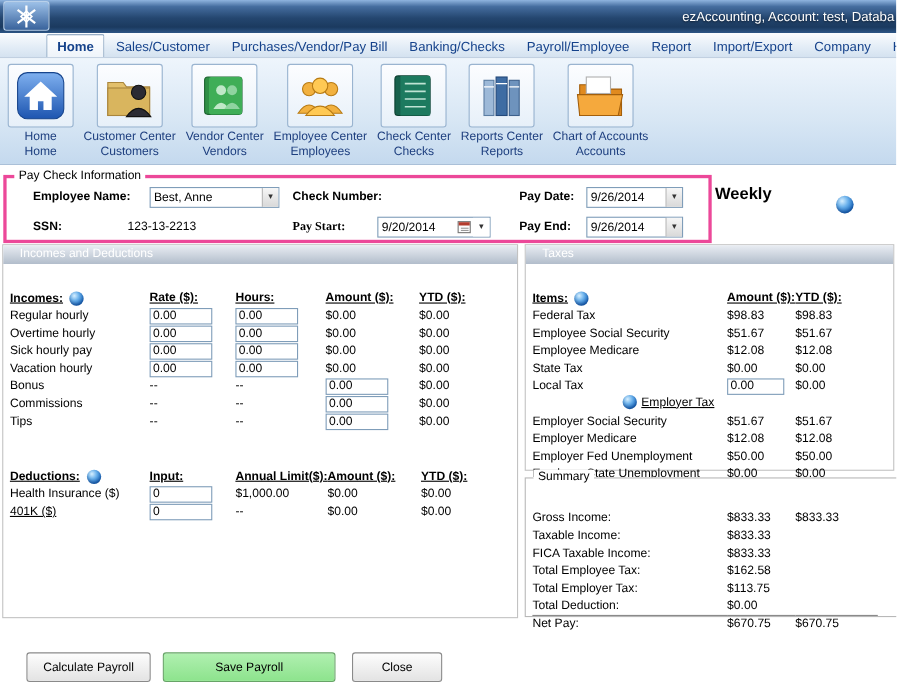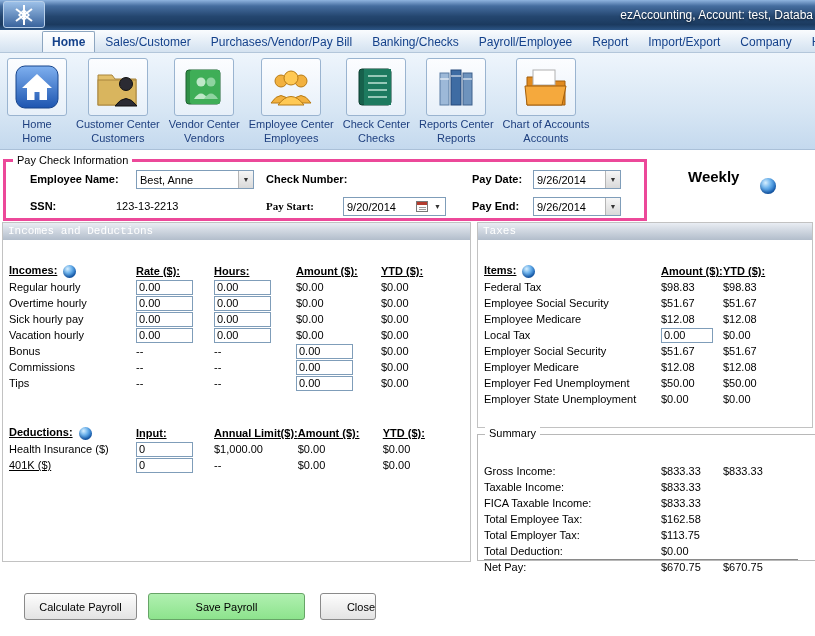--- a/index.html
+++ b/index.html
@@ -54,21 +54,21 @@
 
   .globe { display:inline-block; width:15px; height:15px; border-radius:50%; vertical-align:middle;
     background:radial-gradient(circle at 35% 30%, #d6efff 0%, #6cb2ec 35%, #1f6fc4 70%, #0c4a94 100%);
     box-shadow:inset 0 -2px 3px rgba(0,0,40,.25); }
   .globe.sm { width:13px; height:13px; margin-left:6px; }
   .globe.lg { width:16px; height:16px; }
 
   
   .panel { position:absolute; border:1px solid #c2c2c2; background:#fff; }
   .panel-bar { height:17px; background:linear-gradient(#e9edf3,#b2bdcb); color:#fff; font-size:11px;
-    line-height:17px; padding-left:5px;font-family:Liberation Mono, monospace; }
+    line-height:17px; padding-left:15px; }
   #panel-incomes { top:222px; left:2px; width:469px; height:340px; }
   #panel-taxes   { top:222px; left:477px; width:336px; height:206px; }
   #panel-summary { top:434px; left:477px; width:392px; height:127px; border-color:#b8b8b8; }
 
   table.grid { position:absolute; border-collapse:collapse; table-layout:fixed;margin-top:18px; }
   table.grid td { height:16px; font-size:11px; white-space:nowrap; padding:0; vertical-align:middle; }
   .hdr { font-weight:bold; text-decoration:underline; }
   .u { text-decoration:underline; }
   .tin { width:57px; height:15px; border:1px solid #7f9db9; padding:0 2px;
     font:11px "Liberation Sans",sans-serif; background:#fff; }
@@ -79,21 +79,21 @@
   #sum-table { left:6px; top:10px; }
   .emp-tax-wrap { display:inline-flex; align-items:center; gap:4px; margin-left:82px; }
   .emp-tax-wrap .globe { margin-left:0; }
   tr.sep td { border-top:1px solid #8a8a8a; }
 
   
   .btn { position:absolute; height:27px; border:1px solid #8a8a8a; border-radius:3px;
     background:linear-gradient(#fdfdfd,#e3e3e3); font:11px "Liberation Sans",sans-serif; color:#000; }
   #btn-calc  { top:593px; left:24px;  width:113px; }
   #btn-save  { top:593px; left:148px; width:157px; background:linear-gradient(#b0f0b0,#8de38d); border-color:#67a467; }
-  #btn-close { top:593px; left:320px; width:56px;text-align:right; }
+  #btn-close { top:593px; left:320px; width:82px; }
 </style>
 </head>
 <body>
 
 <div id="app">
 
   <div class="titlebar">
     <div class="app-icon">
       <svg width="22" height="22" viewBox="0 0 22 22">
         <g stroke="#ffffff" stroke-width="2">
@@ -236,21 +236,21 @@
 
     <span class="lbl b" style="left:260px; top:11px;">Check Number:</span>
     <input class="ghost-input" style="left: 352px; top: 8px; width: 95px;" value="">
 
     <span class="lbl b" style="left:466px; top:11px;">Pay Date:</span>
     <div class="combo" style="left:527px; top:8px; width:88px;">
       <span class="combo-text">9/26/2014</span>
       <span class="combo-btn">▼</span>
     </div>
 
-    <span class="freq" style="left:682px; top:6px;">Weekly</span>
+    <span class="freq" style="left:644px; top:6px;">Weekly</span>
     <span class="globe lg" style="position:absolute; left:754px; top:16px;"></span>
 
     <span class="lbl b" style="left:24px; top:38px;">SSN:</span>
     <span class="lbl" style="left:110px; top:38px;">123-13-2213</span>
 
     <span class="lbl b" style="left:260px; top:38px;font-family:Liberation Serif, serif;">Pay Start:</span>
     <div class="combo" style="left:337px; top:35px; width:103px;">
       <span class="combo-text">9/20/2014</span>
       <span class="cal"></span>
       <span class="combo-btn plain">▼</span>
@@ -392,23 +392,36 @@
         <td>Employee Social Security</td>
         <td>$51.67</td>
         <td>$51.67</td>
       </tr>
       <tr>
         <td>Employee Medicare</td>
         <td>$12.08</td>
         <td>$12.08</td>
       </tr>
       <tr>
+        <td>State Tax</td>
+        <td>$0.00</td>
+        <td>$0.00</td>
+      </tr>
+      <tr>
         <td>Local Tax</td>
         <td><input class="tin narrow" value="0.00" style=""></td>
         <td>$0.00</td>
+      </tr>
+      <tr>
+        <td colspan="3">
+          <span class="emp-tax-wrap">
+            <span class="globe sm"></span>
+            <span class="u">Employer Tax</span>
+          </span>
+        </td>
       </tr>
       <tr>
         <td>Employer Social Security</td>
         <td>$51.67</td>
         <td>$51.67</td>
       </tr>
       <tr>
         <td>Employer Medicare</td>
         <td>$12.08</td>
         <td>$12.08</td>

